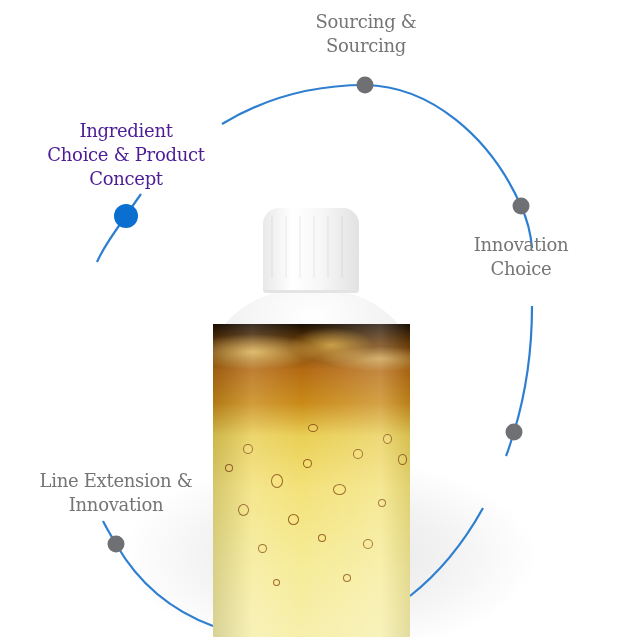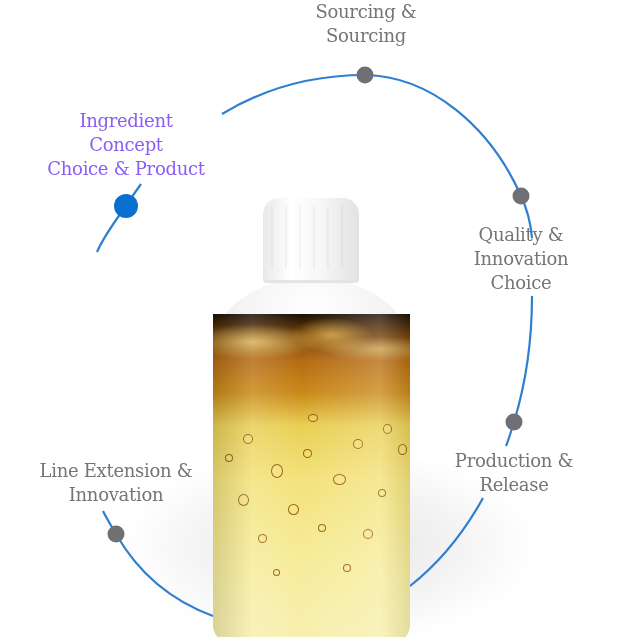--- a/index.html
+++ b/index.html
@@ -1,20 +1,20 @@
 <!DOCTYPE html>
 <html><head>
 <meta charset="utf-8">
 <style>
   html, body { margin:0; padding:0; background:#ffffff; }
   body { width:637px; height:637px; position:relative; overflow:hidden; font-family:"DejaVu Serif", serif; }
-  .stage { position:absolute; left:0; top:6px; width:637px; height:586px; }
+  .stage { position:absolute; left:0; top:16px; width:637px; height:586px; }
   svg.ring { position:absolute; left:0; top:0; }
   .label { position:absolute; text-align:center; font-size:18px; line-height:24px; color:#757575; transform:translateX(-50%); white-space:nowrap; font-family:"DejaVu Serif", serif; font-weight:300; letter-spacing:-0.3px; }
-  .label.active { color:#8b5cf6; }
+  .label.active { color:#4c1d95; }
   .shadow { position:absolute; left:120px; top:440px; width:420px; height:200px; border-radius:50%;
     background: radial-gradient(ellipse at center, rgba(0,0,0,0.10) 0%, rgba(0,0,0,0.05) 40%, rgba(0,0,0,0) 70%); }
   .bottle { position:absolute; left:213px; top:190px; width:197px; height:447px; }
   .cap { position:absolute; left:50px; top:2px; width:96px; height:85px; border-radius:16px 16px 4px 4px;
     background: linear-gradient(90deg,#e9e9e9 0%,#ffffff 30%,#f7f7f7 60%,#e2e2e2 100%); box-shadow: inset 0 -3px 0 #e4e4e4; }
   .cap-ridges { position:absolute; left:8px; top:8px; right:8px; height:62px;
     background: repeating-linear-gradient(90deg, rgba(0,0,0,0.04) 0 2px, rgba(0,0,0,0) 2px 14px); }
   .shoulder { position:absolute; left:0; top:82px; width:197px; height:90px; border-radius:98px 98px 0 0 / 70px 70px 0 0;
     background: radial-gradient(ellipse at 50% 30%, #ffffff 0%, #f2f2f2 60%, #dcdcdc 100%); }
   .body { position:absolute; left:0; top:118px; width:197px; height:329px; border-radius:0 0 18px 18px; overflow:hidden;
@@ -50,34 +50,29 @@
     <circle cx="126" cy="200" r="12" fill="#0b6fcf"></circle>
   </svg>
 
   <div class="label" style="left:366px; top:-6px;">
     <div>Sourcing &amp;</div>
     <div>Sourcing</div>
   </div>
 
   <div class="label active" style="left:126px; top:103px;">
     <div>Ingredient</div>
+    <div>Choice &amp; Product</div>
     <div>Concept</div>
-    <div>Choice &amp; Product</div>
   </div>
 
   <div class="label" style="left:521px; top:217px;">
-    <div>Quality &amp;</div>
     <div>Innovation</div>
     <div>Choice</div>
   </div>
 
-  <div class="label" style="left:514px; top:443px;">
-    <div>Production &amp;</div>
-    <div>Release</div>
-  </div>
 
   <div class="label" style="left:116px; top:453px;">
     <div>Line Extension &amp;</div>
     <div>Innovation</div>
   </div>
 
   <div class="bottle">
     <div class="shoulder"></div>
     <div class="cap">
         <div class="cap-ridges"></div>

